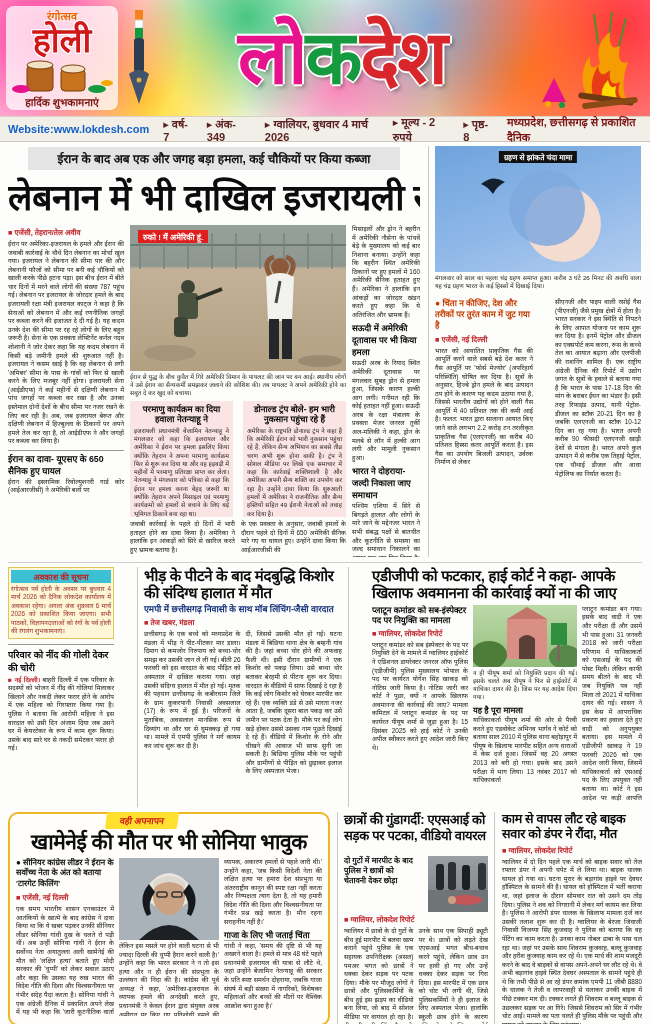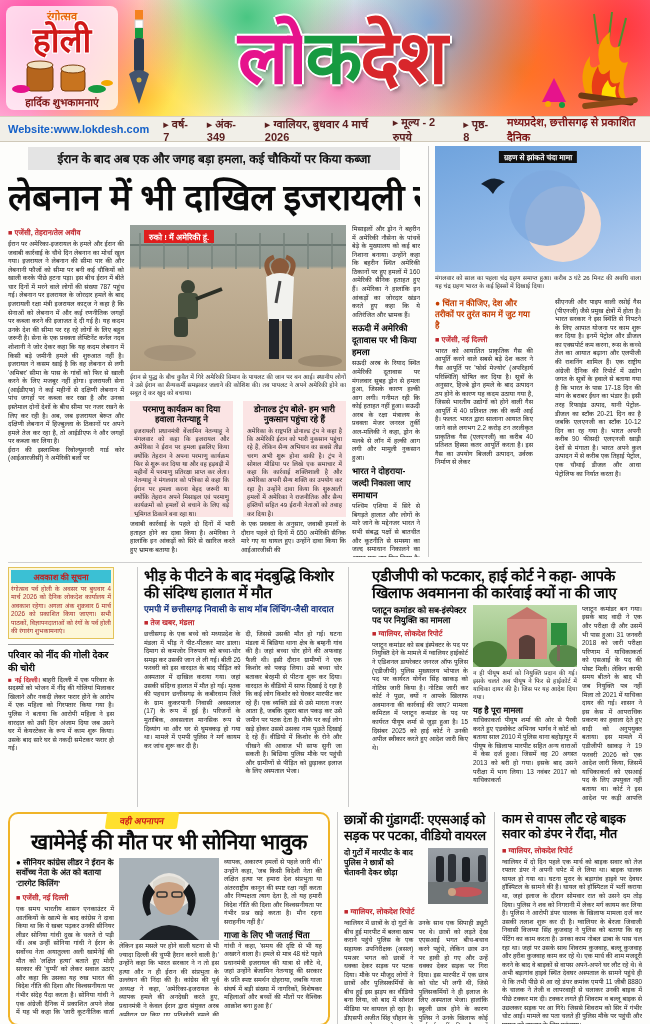--- a/index.html
+++ b/index.html
@@ -49,21 +49,21 @@
   .lead h2{font-size:36px;font-weight:900;text-align:right;white-space:nowrap;overflow:hidden;
     letter-spacing:-.5px;margin:1px 0 4px 0;}
   .lead-body{display:flex;gap:6px;height:332px;overflow:hidden;}
   .colA{width:116px;flex:none;}
   .colA h4{font-size:8.8px;margin:4px 0 1px 0;border-top:1px solid #999;padding-top:2px;}
   .colMid{width:216px;flex:none;}
   .colC{flex:1;}
   .colC h4{font-size:8.6px;margin:3px 0 1px 0;}
   .lead-photo{height:146px;position:relative;overflow:hidden;
     background:linear-gradient(#97a19b 0%,#8e978f 28%,#c3b298 30%,#b3a083 100%);}
-  .photo-tag{position:absolute;top:5px;left:14px;background:#e11d1d;color:#fff;font-size:8px;
+  .photo-tag{position:absolute;top:5px;left:8px;background:#e11d1d;color:#fff;font-size:8px;
     font-weight:bold;padding:1px 5px;}
   .lead-photo svg{position:absolute;inset:0;}
   .lead-cap{height:26px;overflow:hidden;}
   .pinkboxes{display:flex;gap:10px;height:116px;overflow:hidden;margin-top:1px;}
   .pink{background:#fbe4e4;flex:1;padding:3px 4px;box-sizing:border-box;}
   .pink h5{font-size:8.6px;text-align:center;margin:0 0 2px 0;line-height:1.2;}
   .pink p{font-size:6.2px;}
   .unders{display:flex;gap:6px;height:40px;overflow:hidden;margin-top:3px;}
   .unders p{flex:1;}
   
@@ -107,21 +107,21 @@
   .tag{position:absolute;top:-2px;left:96px;background:#ffe02e;color:#d01818;font-size:9px;
     font-weight:900;padding:2px 14px;border-radius:2px;transform:skewX(-8deg);}
   .sonia h3{font-size:21px;font-weight:900;text-align:center;letter-spacing:-.5px;margin:10px 0 3px 0;white-space:nowrap;overflow:hidden;}
   .sonia-body{display:flex;gap:5px;height:158px;overflow:hidden;}
   .scol{flex:1;}
   .leadin.dark{color:#111;font-size:8px;}
   .sonia-photo{height:82px;position:relative;overflow:hidden;background:linear-gradient(#aeb6bd,#8d959c);margin-bottom:2px;}
   .scol h5{font-size:8.4px;margin:2px 0 1px 0;border-bottom:1px solid #aaa;}
   .asi{width:158px;flex:none;border-left:1px solid #c9c9c9;border-right:1px solid #c9c9c9;padding:0 6px;box-sizing:border-box;}
   .asi h3{font-size:13px;font-weight:900;line-height:1.2;letter-spacing:-.3px;}
-  .asi-top{display:flex;gap:12px;margin-top:5px;}
+  .asi-top{display:flex;gap:12px;margin-top:13px;}
   .bluehead2{font-size:7.8px;font-weight:bold;width:72px;flex:none;line-height:1.3;color:#111;}
   .fight-photo{flex:1;height:56px;position:relative;overflow:hidden;background:linear-gradient(#9aa0a6,#787e84);}
   .asi .cols2{height:118px;margin-top:2px;}
   .bike{flex:1;}
   .bike h3{font-size:12.6px;font-weight:900;line-height:1.22;letter-spacing:-.3px;}
   .bike p{height:176px;overflow:hidden;}
 </style>
 </head>
 <body>
 
@@ -185,20 +185,21 @@
   <main class="content">
 
     <section class="row1">
       <article class="lead">
         <div class="kicker">ईरान के बाद अब एक और जगह बड़ा हमला, कई चौकियों पर किया कब्जा</div>
         <h2>लेबनान में भी दाखिल इजरायली सेना</h2>
         <div class="lead-body">
           <div class="colA">
             <div class="byline">■ एजेंसी, तेहरान/तेल अवीव</div>
             <p>ईरान पर अमेरिका-इजरायल के हमले और ईरान की जवाबी कार्रवाई के चौथे दिन लेबनान का मोर्चा खुल गया। इजरायल ने लेबनान की सीमा पार की और लेबनानी फौजों को सीमा पर बनी कई चौकियों को खाली करके पीछे हटना पड़ा। इस बीच ईरान में बीते चार दिनों में मरने वाले लोगों की संख्या 787 पहुंच गई। लेबनान पर इजरायल के जोरदार हमले के बाद इजरायली रक्षा मंत्री इजरायल काट्ज ने कहा है कि सेनाओं को लेबनान में और कई रणनीतिक जगहों पर कब्जा करने की इजाजत दे दी गई है। यह कदम उनके देश की सीमा पर रह रहे लोगों के लिए बहुत जरूरी है। सेना के एक प्रवक्ता लेफ्टिनेंट कर्नल नदव शोशानी ने जोर देकर कहा कि यह कदम लेबनान में किसी बड़े जमीनी हमले की शुरुआत नहीं है। इजरायल ने कसम खाई है कि वह लेबनान से लगी 'अमिबर' सीमा के पास के गांवों को फिर से खाली करने के लिए मजबूर नहीं होगा। इजरायली सेना (आईडीएफ) ने कई महीनों से दक्षिणी लेबनान में पांच जगहों पर कब्जा कर रखा है और उनका इस्तेमाल दोनों देशों के बीच सीमा पर नजर रखने के लिए कर रही है। अब, जब इजरायल बेरूत और दक्षिणी लेबनान में हिज्बुल्ला के ठिकानों पर अपने हमले तेज कर रहा है, तो आईडीएफ ने और जगहों पर कब्जा कर लिया है।</p>
+            <h4>ईरान का दावा- यूएसए के 650 सैनिक हुए घायल</h4>
             <p>ईरान की इस्लामिक रिवोल्यूशनरी गार्ड कोर (आईआरजीसी) ने अमेरिकी बलों पर</p>
           </div>
           <div class="colMid">
             <figure class="lead-photo">
               <svg viewBox="0 0 216 146" width="216" height="146" preserveAspectRatio="none">
                 <line x1="0" y1="20" x2="216" y2="20" stroke="#6d7a74" stroke-width="2"></line>
                 <g stroke="#77837d" stroke-width="1.5">
                   <line x1="10" y1="8" x2="10" y2="44"></line>
                     <line x1="34" y1="8" x2="34" y2="44"></line>
                   <line x1="58" y1="8" x2="58" y2="44"></line>

